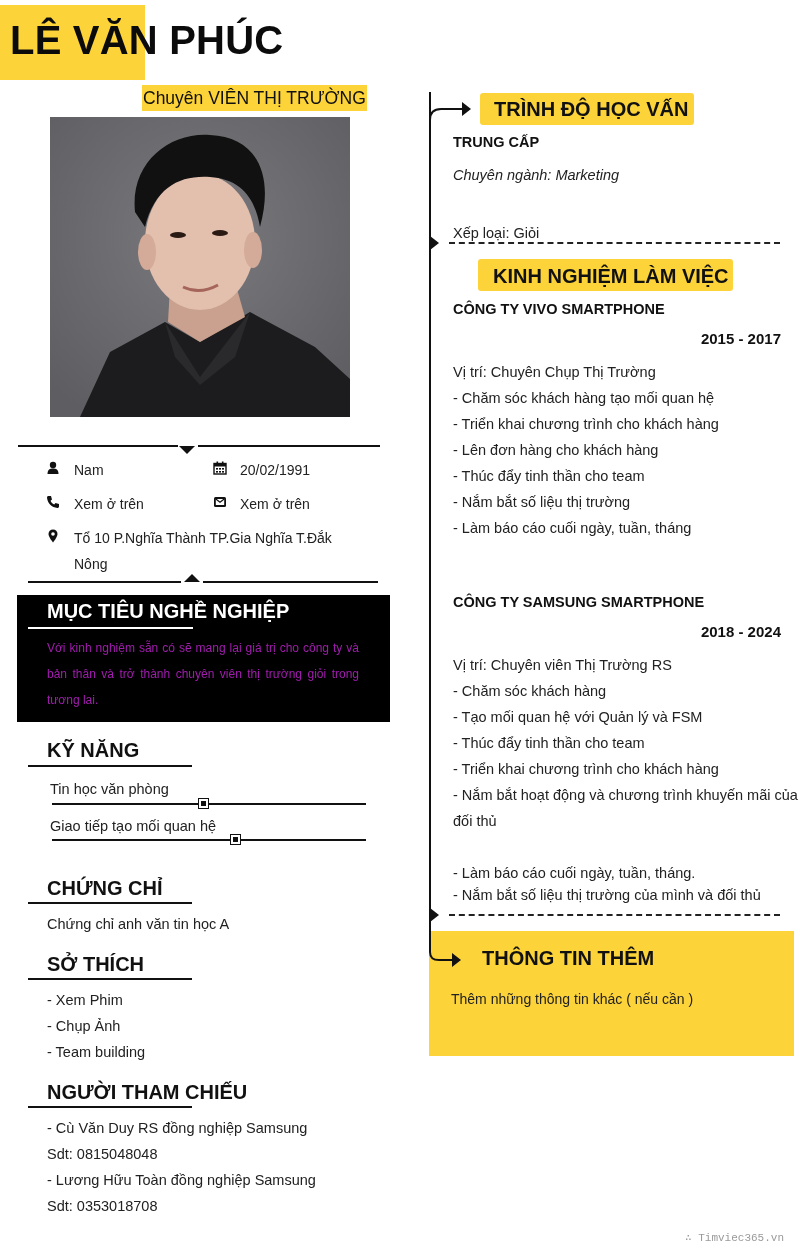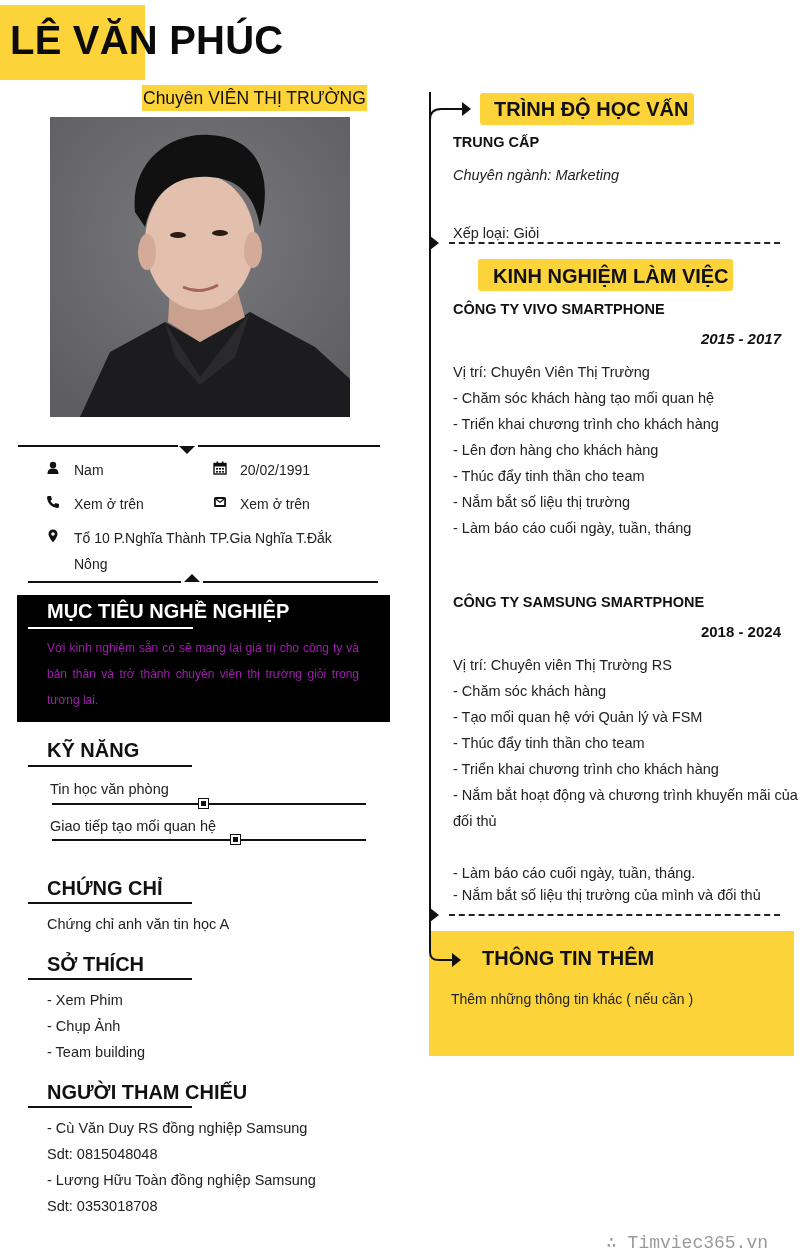--- a/index.html
+++ b/index.html
@@ -45,21 +45,21 @@
   .vline { left: 429px; top: 92px; width: 2px; height: 840px; background: #111; }
   .brush { background: #fdd33a; border-radius: 3px; }
   .right-title { font-size: 20px; font-weight: bold; color: #111; white-space: nowrap; }
   .company { font-size: 14.5px; font-weight: bold; color: #111; white-space: nowrap; }
   .years { font-size: 15px; font-weight: bold; color: #111; white-space: nowrap; text-align: right; }
   .dash { height: 0; border-top: 2px dashed #222; }
   .tri-right { width: 0; height: 0; border-top: 7px solid transparent; border-bottom: 7px solid transparent; border-left: 9px solid #111; }
 
   .extra-box { left: 429px; top: 931px; width: 365px; height: 125px; background: #fdd33a; }
 
-  .watermark { right: 32px; top: 1231px; font-family: "Liberation Mono", "DejaVu Sans Mono", monospace; font-size: 18px; color: #9a9a9a; white-space: nowrap; }
+  .watermark { right: 16px; top: 1231px; font-family: "Liberation Mono", "DejaVu Sans Mono", monospace; font-size: 11px; color: #9a9a9a; white-space: nowrap; }
 </style>
 </head>
 <body>
 
 <div class="abs name-hl"></div>
 <div class="abs name">LÊ VĂN PHÚC</div>
 <div class="abs job">Chuyên VIÊN THỊ TRƯỜNG</div>
 
 <div class="abs photo">
   <svg viewBox="0 0 300 300" preserveAspectRatio="none">
@@ -193,22 +193,22 @@
 <div class="abs body-text" style="left:453px;top:167px;font-style:italic;">Chuyên ngành: Marketing</div>
 <div class="abs body-text" style="left:453px;top:193px;margin-top:32px;">Xếp loại: Giỏi</div>
 
 <div class="abs tri-right" style="left:430px;top:236px;"></div>
 <div class="abs dash" style="left:449px;top:242px;width:331px;"></div>
 
 <div class="abs brush" style="left:478px;top:259px;width:255px;height:32px;"></div>
 <div class="abs right-title" style="left:493px;top:265px;">KINH NGHIỆM LÀM VIỆC</div>
 
 <div class="abs company" style="left:453px;top:301px;">CÔNG TY VIVO SMARTPHONE</div>
-<div class="abs years" style="right:19px;top:330px;font-style:italic;">2015 - 2017</div>
-<div class="abs body-text" style="left:453px;top:364px;">Vị trí: Chuyên Viên Thị Trường</div>
+<div class="abs years" style="right:19px;top:330px;">2015 - 2017</div>
+<div class="abs body-text" style="left:453px;top:364px;">Vị trí: Chuyên Chụp Thị Trường</div>
 <div class="abs body-text" style="left:453px;top:390px;">- Chăm sóc khách hàng tạo mối quan hệ</div>
 <div class="abs body-text" style="left:453px;top:416px;">- Triển khai chương trình cho khách hàng</div>
 <div class="abs body-text" style="left:453px;top:442px;">- Lên đơn hàng cho khách hàng</div>
 <div class="abs body-text" style="left:453px;top:468px;">- Thúc đẩy tinh thần cho team</div>
 <div class="abs body-text" style="left:453px;top:494px;">- Nắm bắt số liệu thị trường</div>
 <div class="abs body-text" style="left:453px;top:520px;">- Làm báo cáo cuối ngày, tuần, tháng</div>
 
 <div class="abs company" style="left:453px;top:594px;">CÔNG TY SAMSUNG SMARTPHONE</div>
 <div class="abs years" style="right:19px;top:623px;">2018 - 2024</div>
 <div class="abs body-text" style="left:453px;top:657px;">Vị trí: Chuyên viên Thị Trường RS</div>

